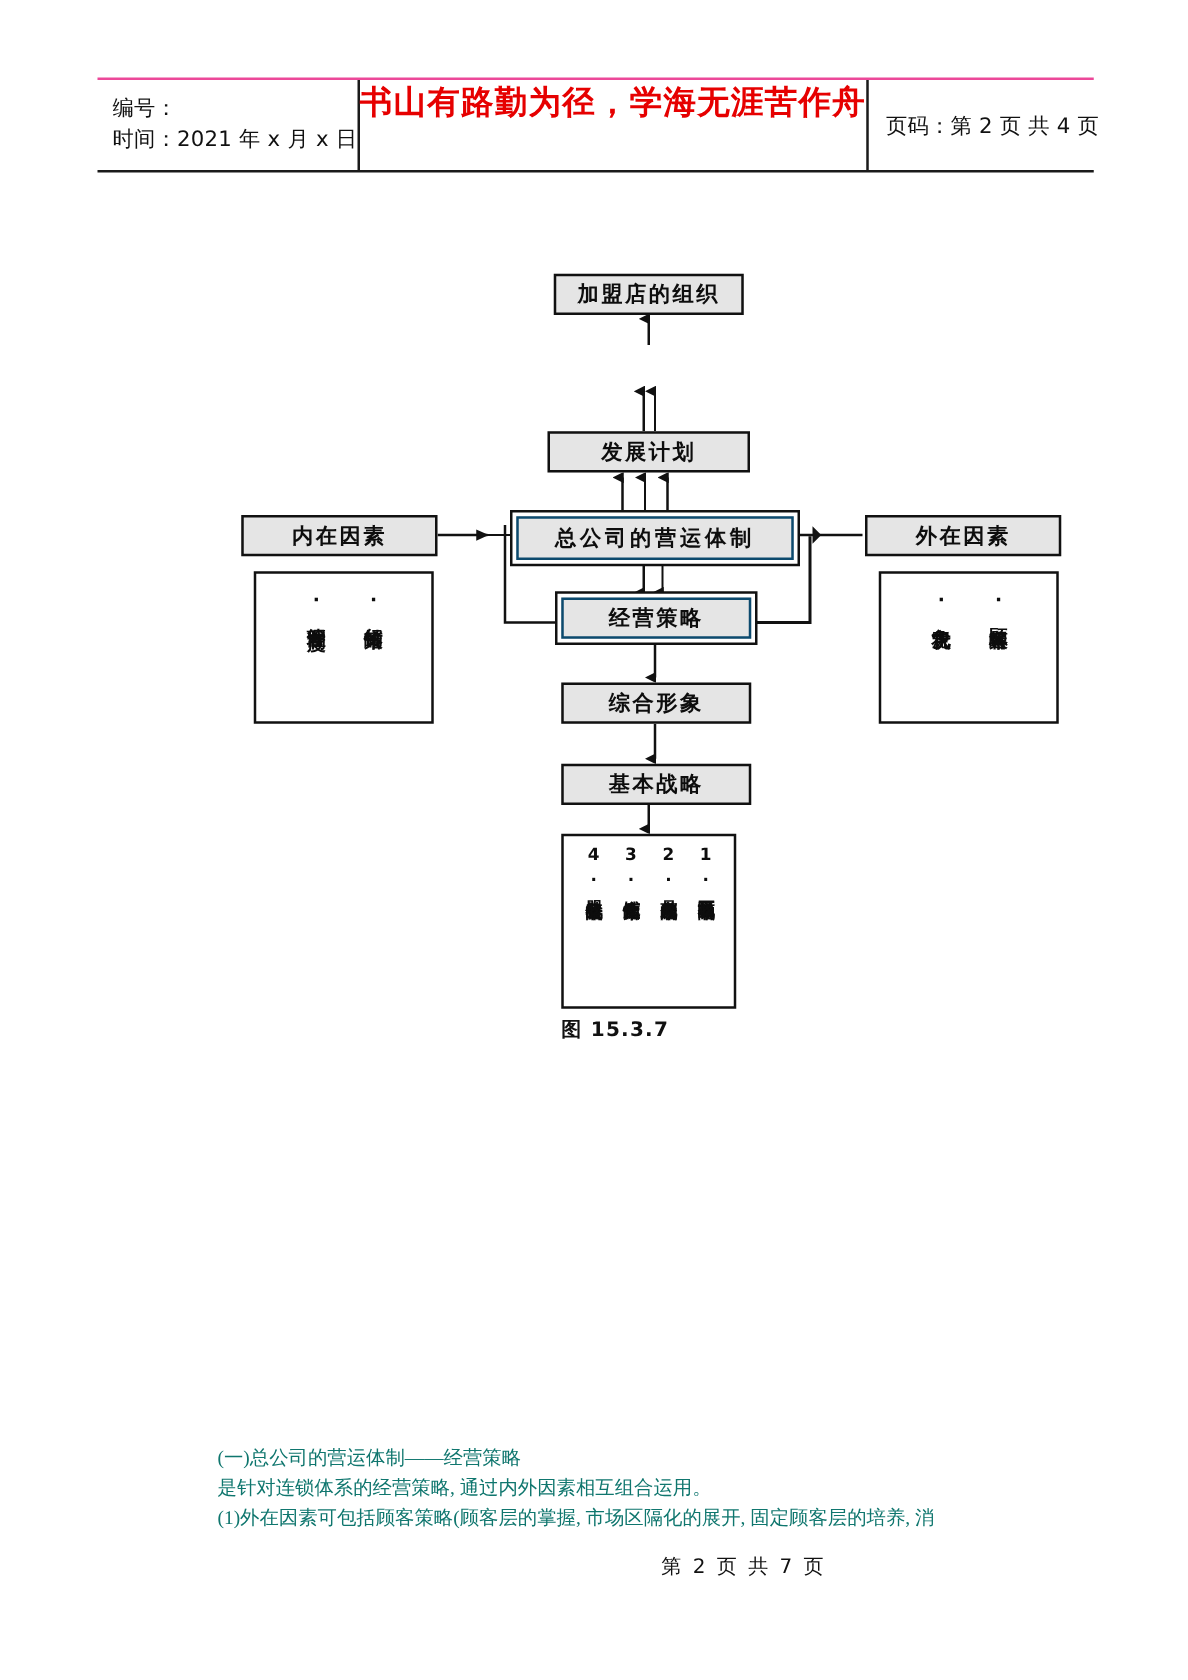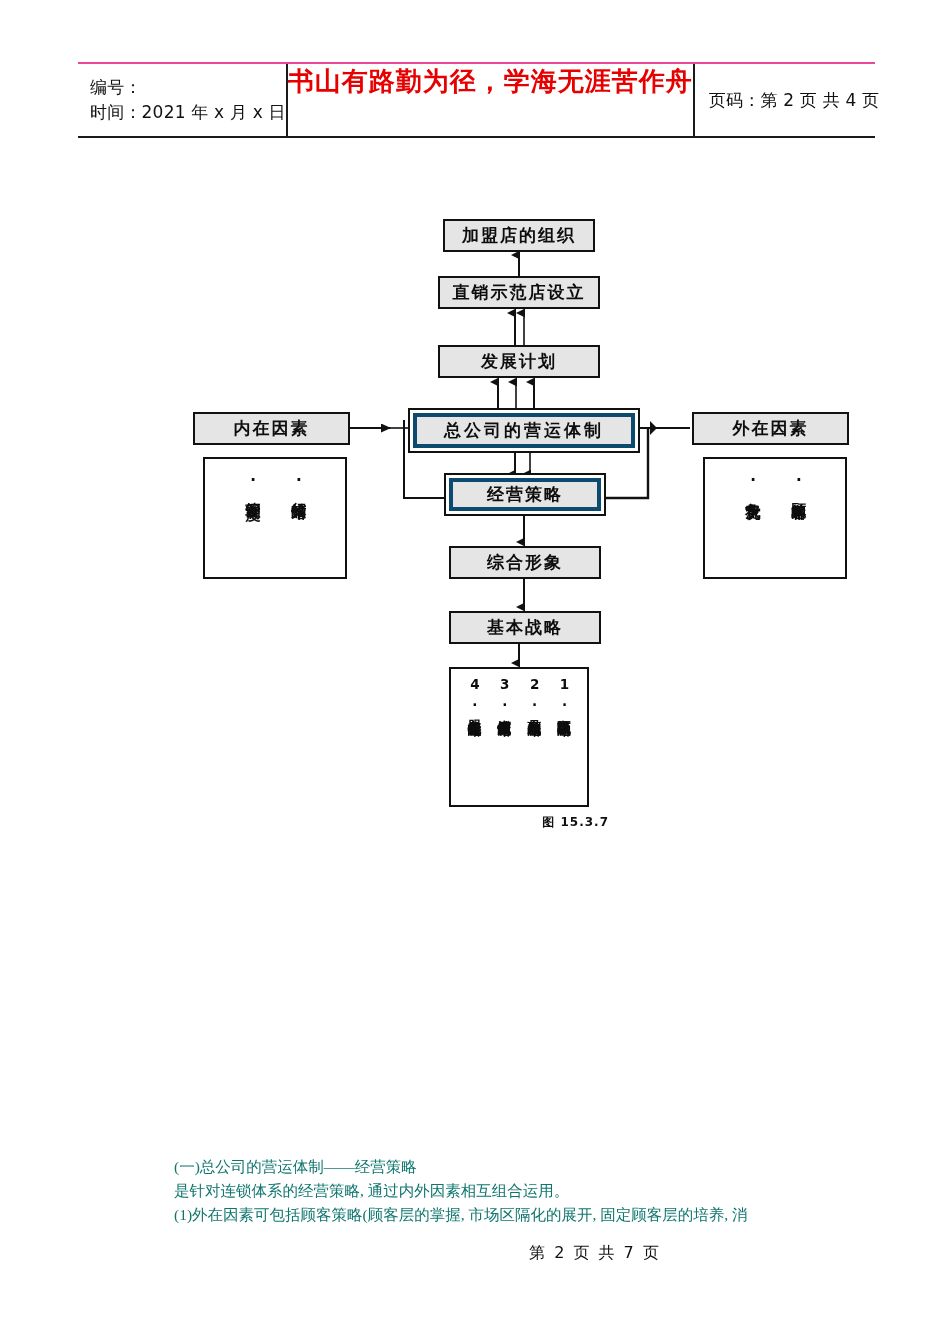--- a/index.html
+++ b/index.html
@@ -90,21 +90,21 @@
     align-items: center;
     justify-content: center;
     font-family: "DejaVu Sans", "Liberation Sans", sans-serif;
     font-weight: bold;
     color: #0d0d0d;
     letter-spacing: 2px;
     font-size: 17px;
     z-index: 3;
   }
   .node.double {
-    border: 4px solid #0c4a6e;
+    border: 2px solid #0c4a6e;
     box-shadow: 0 0 0 3px #ffffff, 0 0 0 5px #111111;
   }
 
   
   #node-franchise    { left: 443px; top: 219px; width: 152px; height: 33px; }
   #node-directstore  { left: 438px; top: 276px; width: 162px; height: 33px; }
   #node-devplan      { left: 438px; top: 345px; width: 162px; height: 33px; }
   #node-hqsystem     { left: 413px; top: 413px; width: 222px; height: 35px;
                        letter-spacing: 3px; font-size: 17px; }
   #node-bizstrategy  { left: 449px; top: 478px; width: 152px; height: 33px; }
@@ -163,22 +163,22 @@
     font-size: 13.5px;
     line-height: 1.0;
     letter-spacing: 0.5px;
   }
 
   .fig-caption {
     position: absolute;
     left: 449px;
     top: 814px;
     width: 160px;
-    text-align: right;
-    font-size: 12px;
+    text-align: left;
+    font-size: 16px;
     font-weight: bold;
     letter-spacing: 1px;
     font-family: "DejaVu Sans", "Liberation Sans", sans-serif;
     color: #111111;
     z-index: 3;
   }
 
   
   .body-text {
     position: absolute;
@@ -261,21 +261,20 @@
 
     <line x1="524" y1="511" x2="524" y2="542" stroke="#111111" stroke-width="2" marker-end="url(#ar-dn)"></line>
 
     <line x1="524" y1="579" x2="524" y2="607" stroke="#111111" stroke-width="2" marker-end="url(#ar-dn)"></line>
 
     <line x1="519" y1="644" x2="519" y2="663" stroke="#111111" stroke-width="2" marker-end="url(#ar-dn)"></line>
   </svg>
 
   <div class="node" id="node-franchise">加盟店的组织</div>
 
-  <div class="node" id="node-directstore">直销示范店设立</div>
 
   <div class="node" id="node-devplan">发展计划</div>
 
   <div class="node double" id="node-hqsystem">总公司的营运体制</div>
 
   <div class="node double" id="node-bizstrategy">经营策略</div>
 
   <div class="node" id="node-image">综合形象</div>
 
   <div class="node" id="node-basic">基本战略</div>

